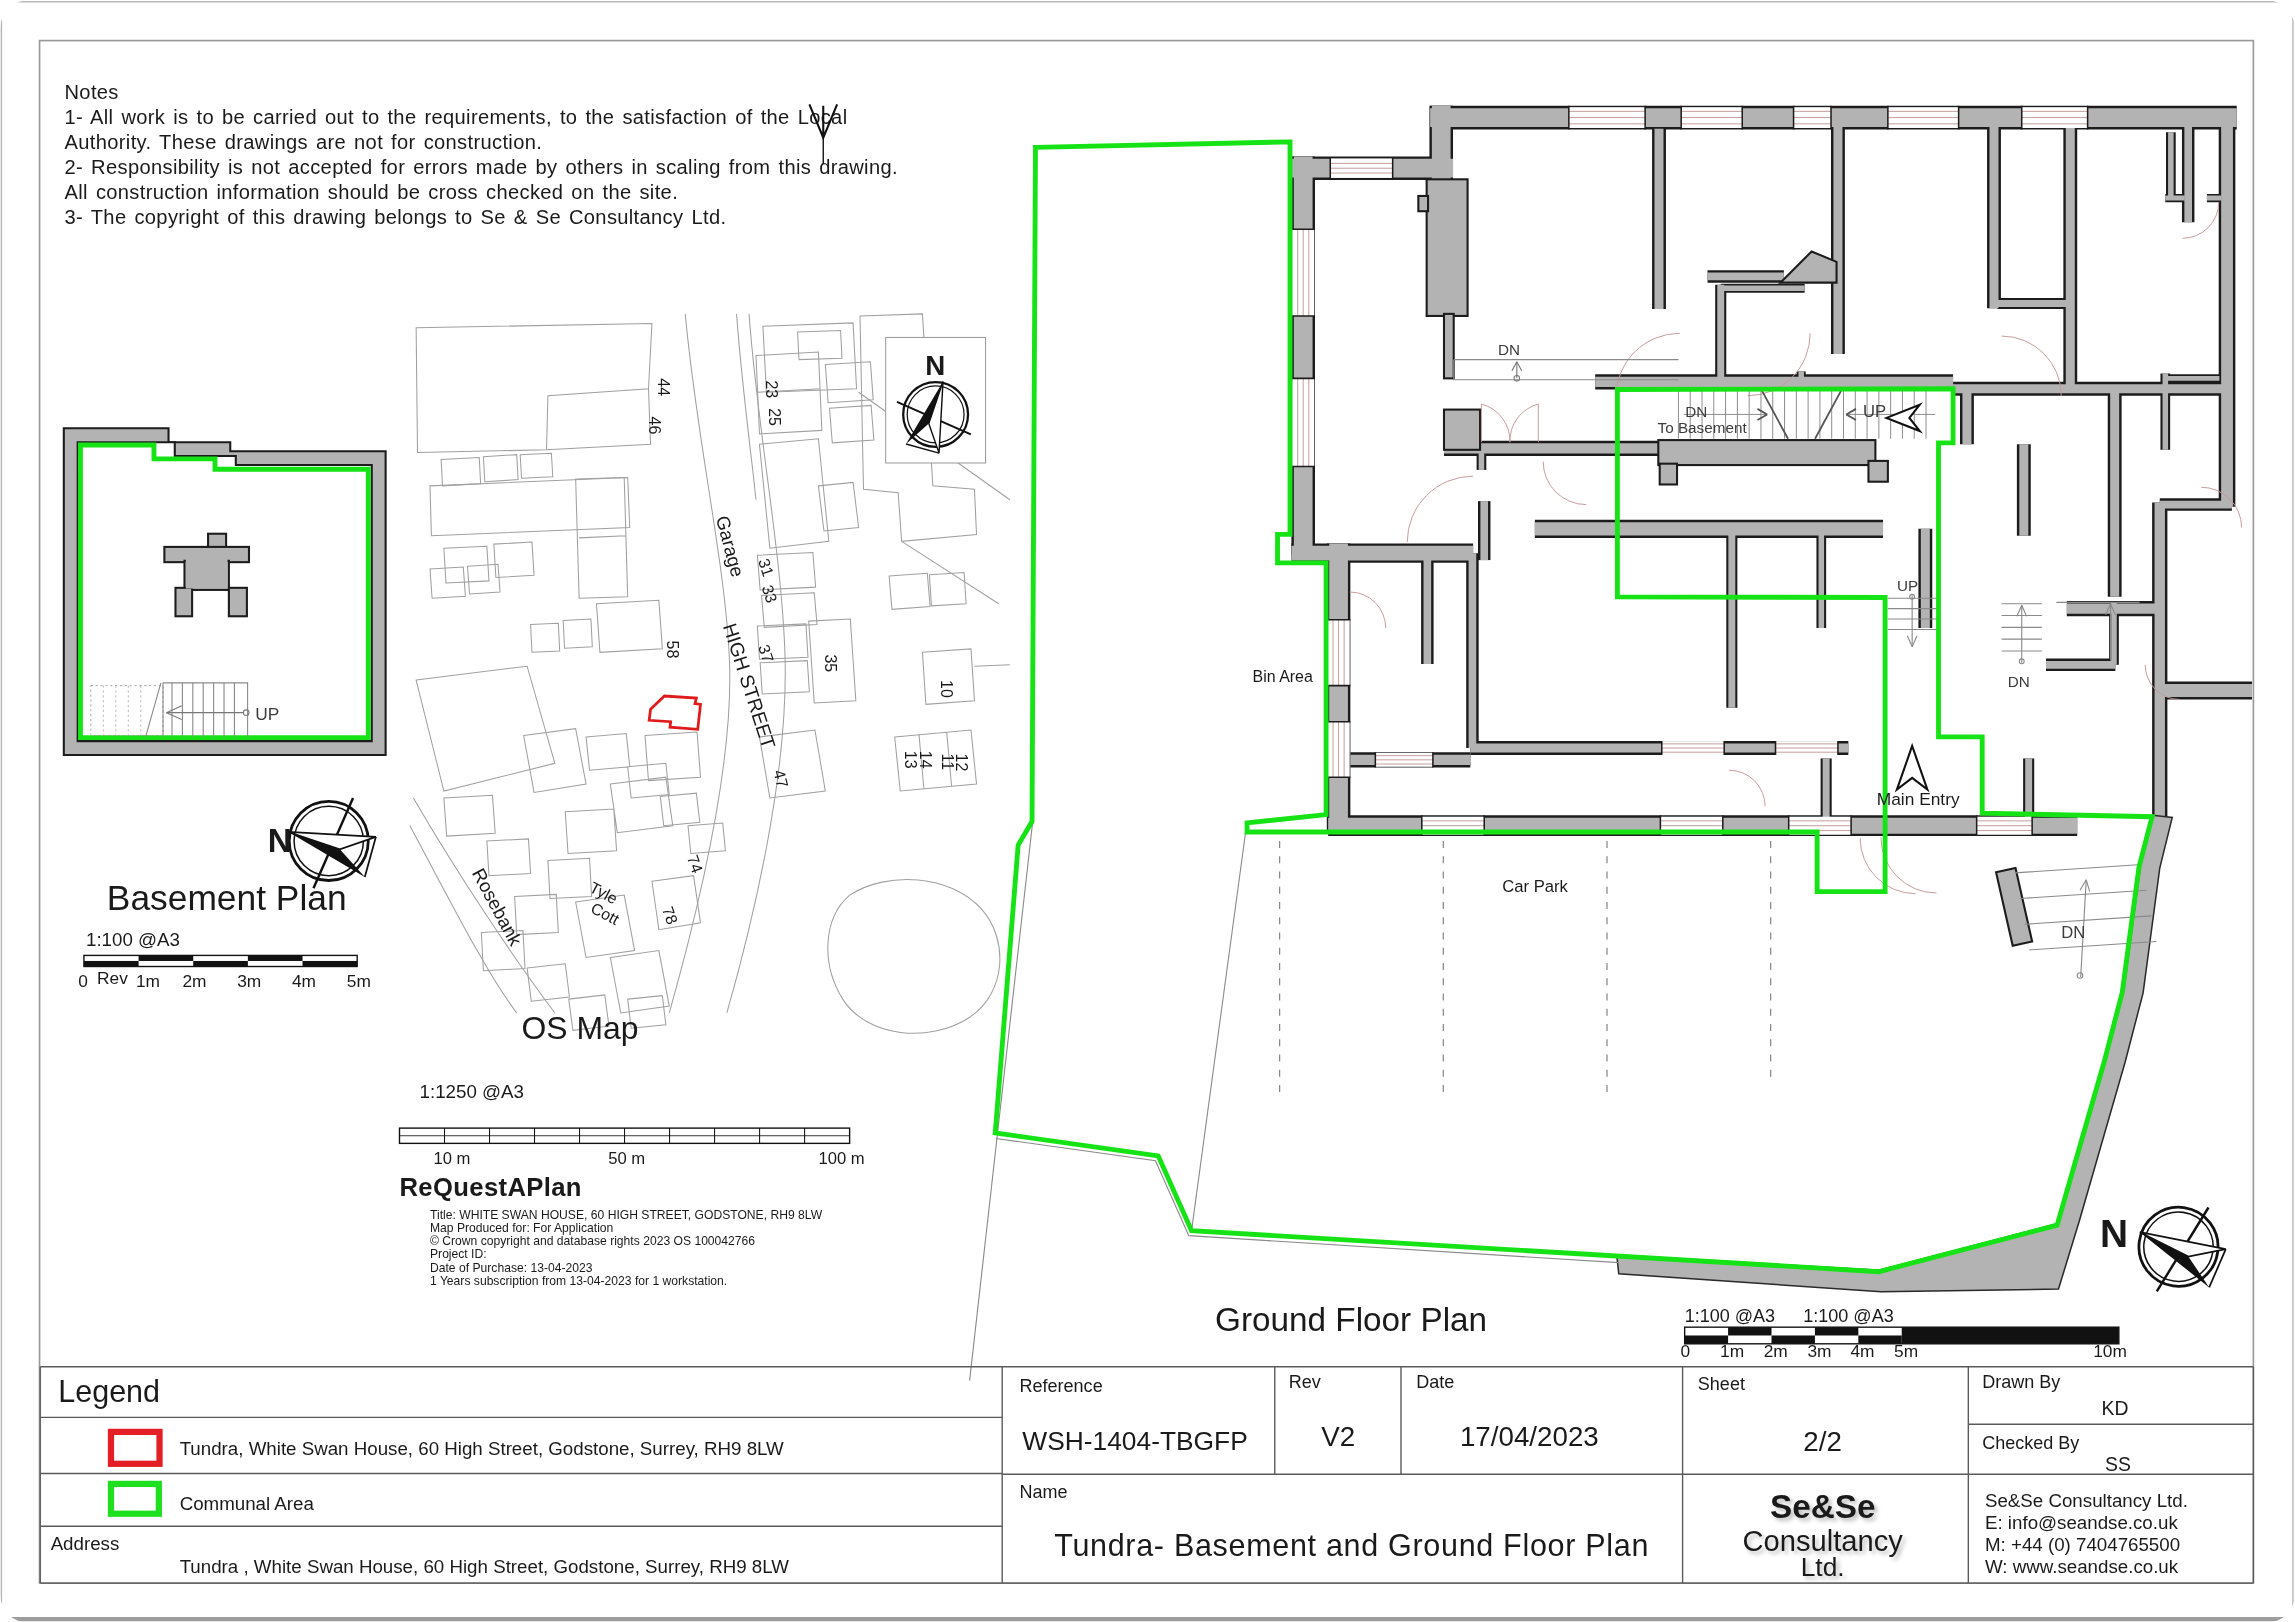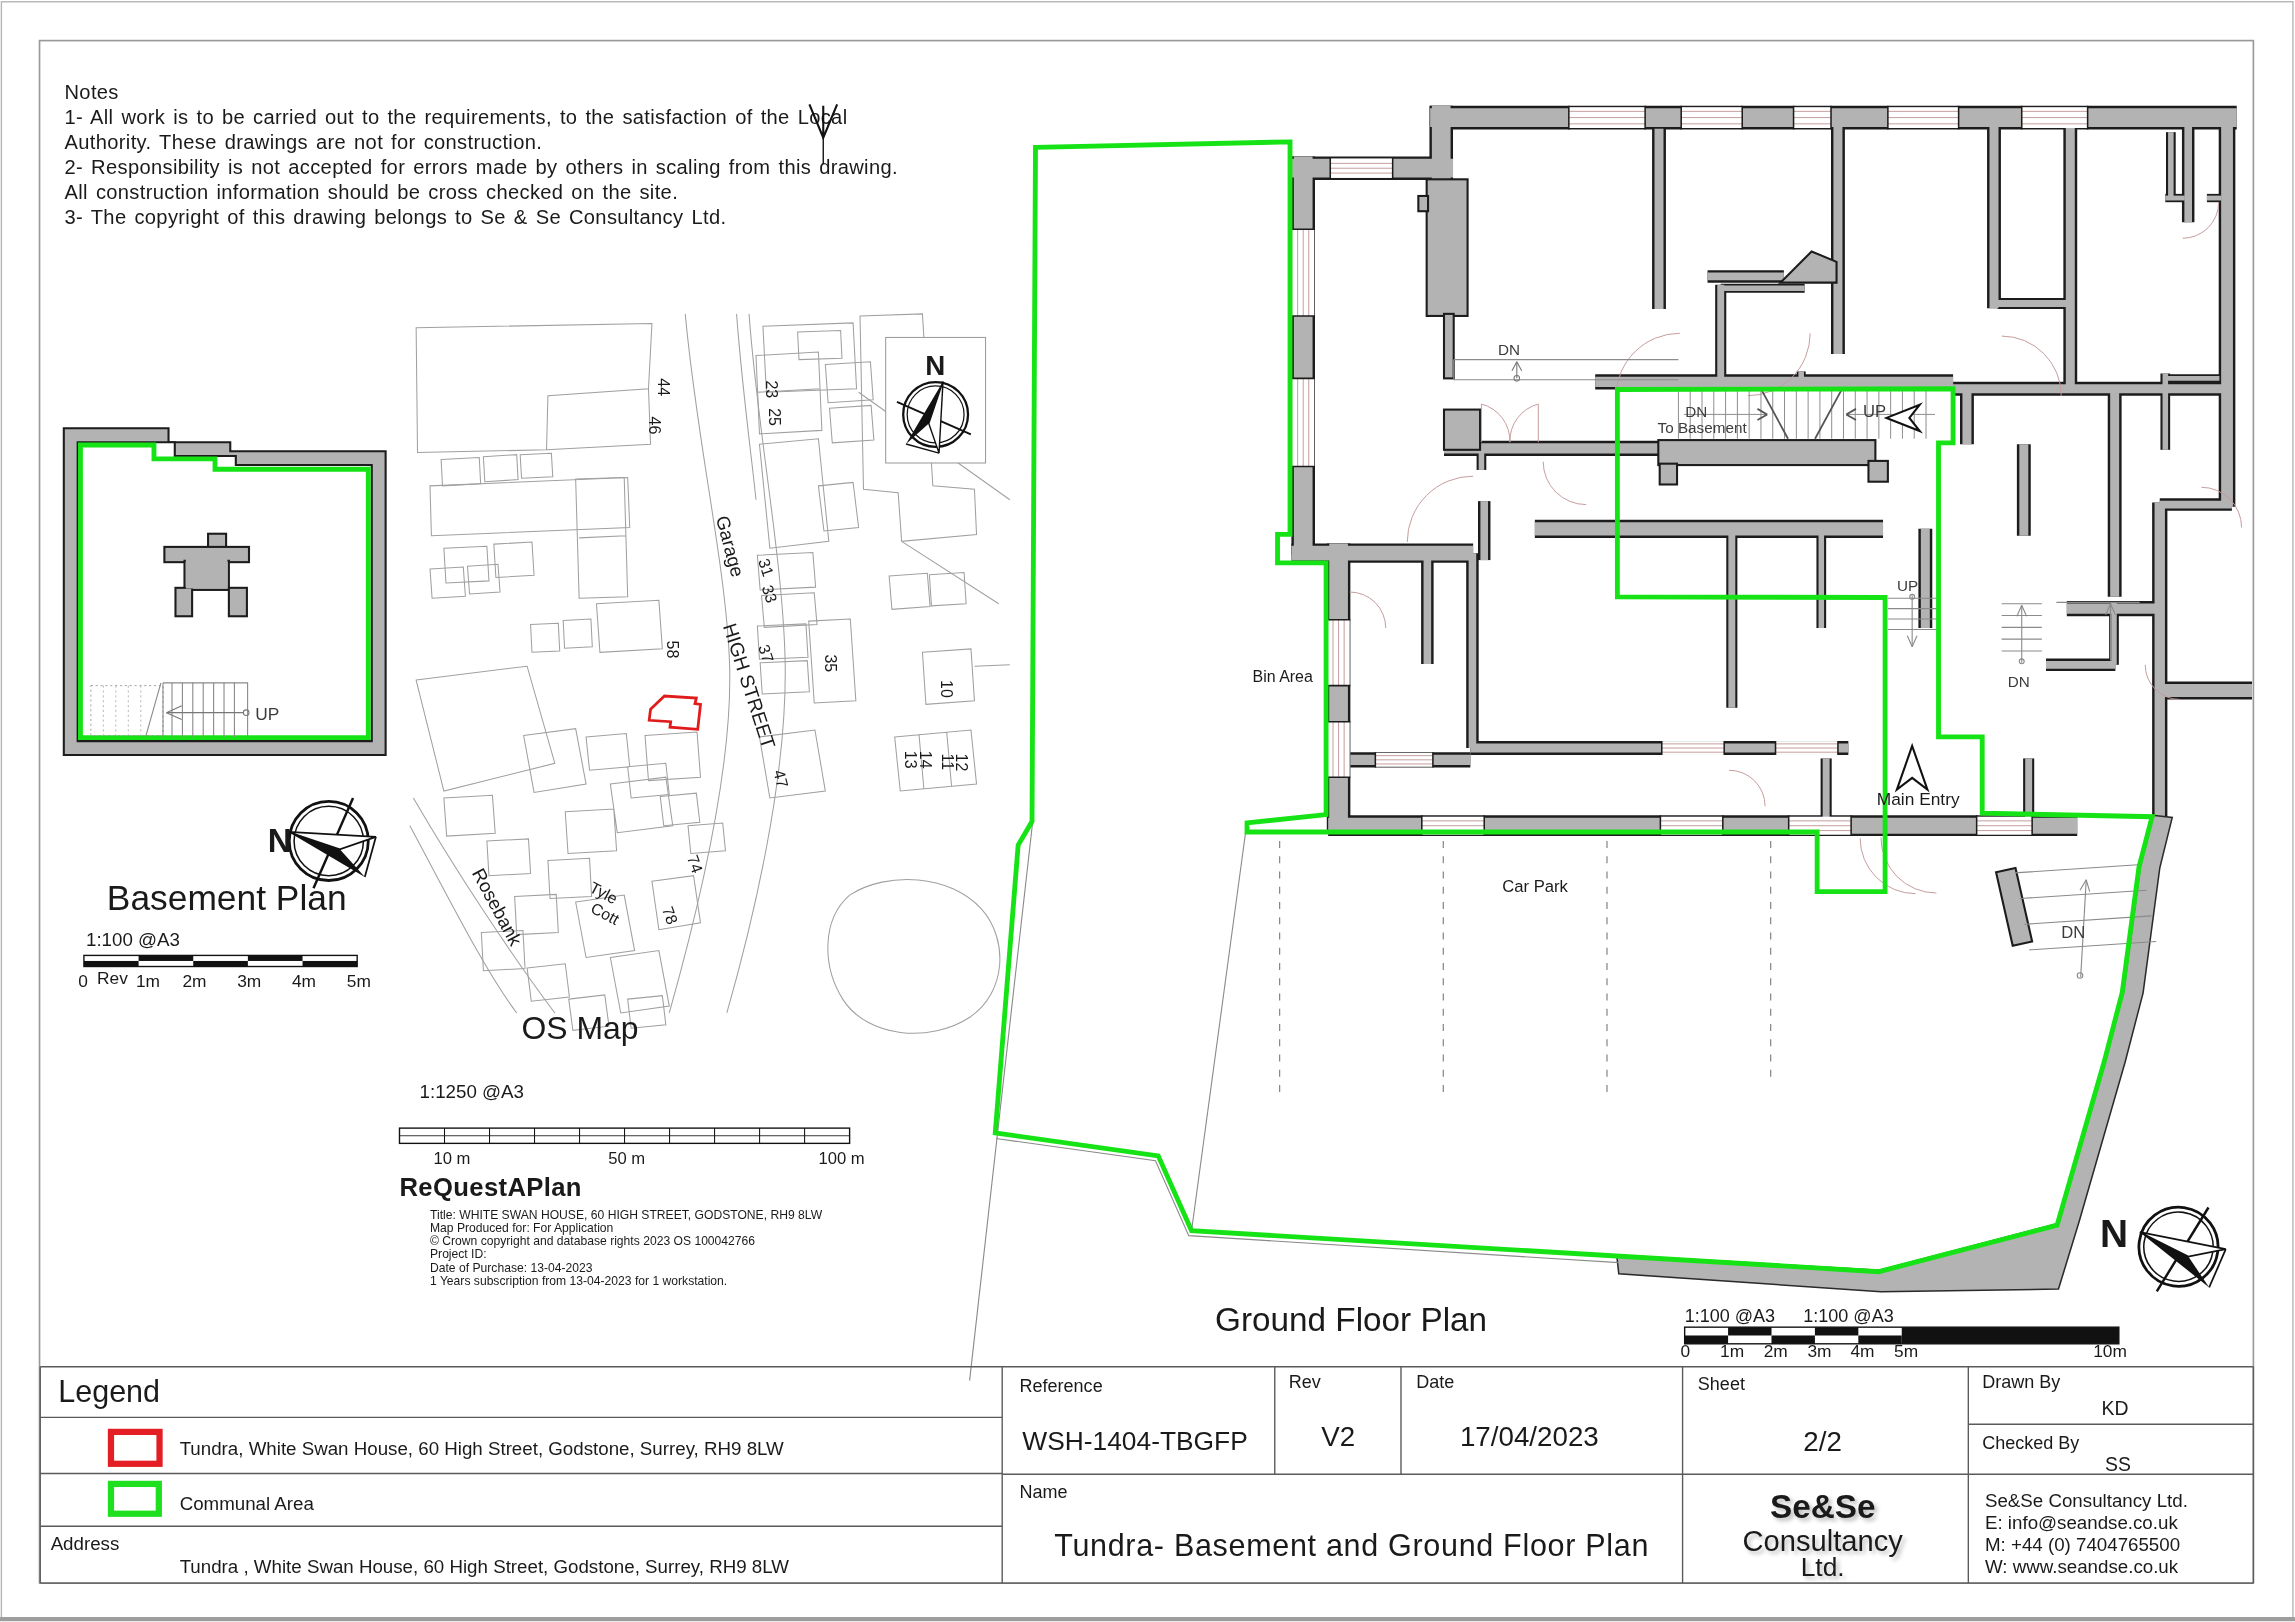--- a/index.html
+++ b/index.html
@@ -1,17 +1,17 @@
 <!DOCTYPE html>
 <html style="font-size:11px"><head>
 <meta charset="utf-8">
 <style>
 html,body{margin:0;padding:0;background:#fff;}
 #page{position:relative;width:2295px;height:1623px;background:#fff;overflow:hidden;
- font-family:"Liberation Sans",sans-serif;color:#1a1a1a;}
+ font-family:"Liberation Sans",sans-serif;color:#1a1a1a;border-radius:29px;}
 svg{position:absolute;left:0;top:0;}
 svg text{font-family:"Liberation Sans",sans-serif;fill:#1a1a1a;}
 .wb{stroke:#1c1c1c;fill:none;stroke-linecap:butt;}
 .wg{stroke:#b3b3b3;fill:none;stroke-linecap:butt;}
 .gw{fill:#b3b3b3;stroke:#1c1c1c;stroke-width:3;}
 .thin{stroke:#8a8a8a;stroke-width:1.6;fill:none;}
 .map{stroke:#a0a0a0;stroke-width:1.5;fill:none;}
 .pink{stroke:#c49a9a;stroke-width:1.4;fill:none;}
 .grn{stroke:#16e316;fill:none;stroke-width:7;stroke-linejoin:miter;}
 .tbl{stroke:#5a5a5a;stroke-width:2;fill:none;}

